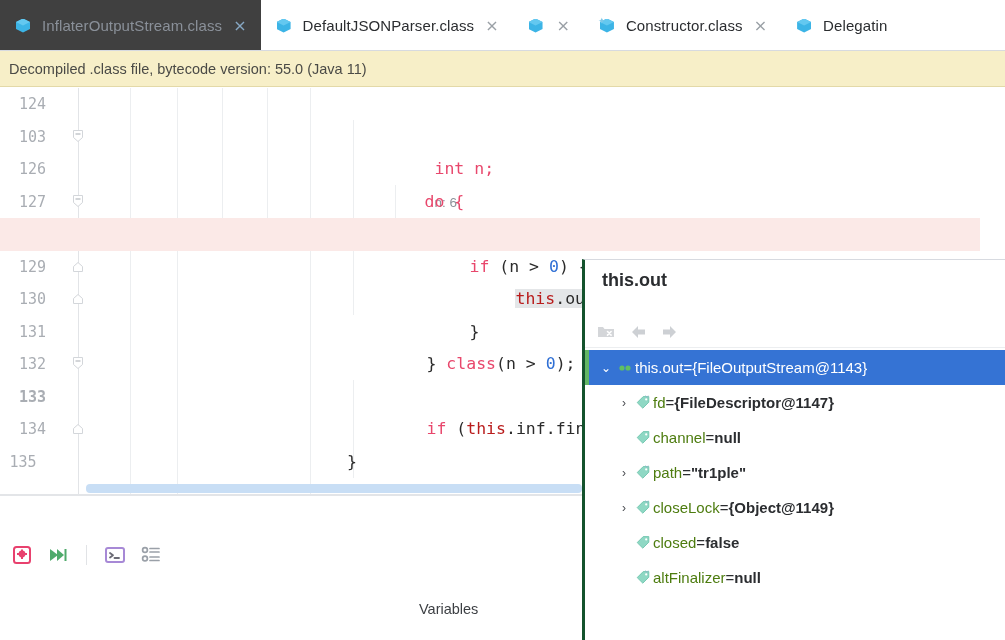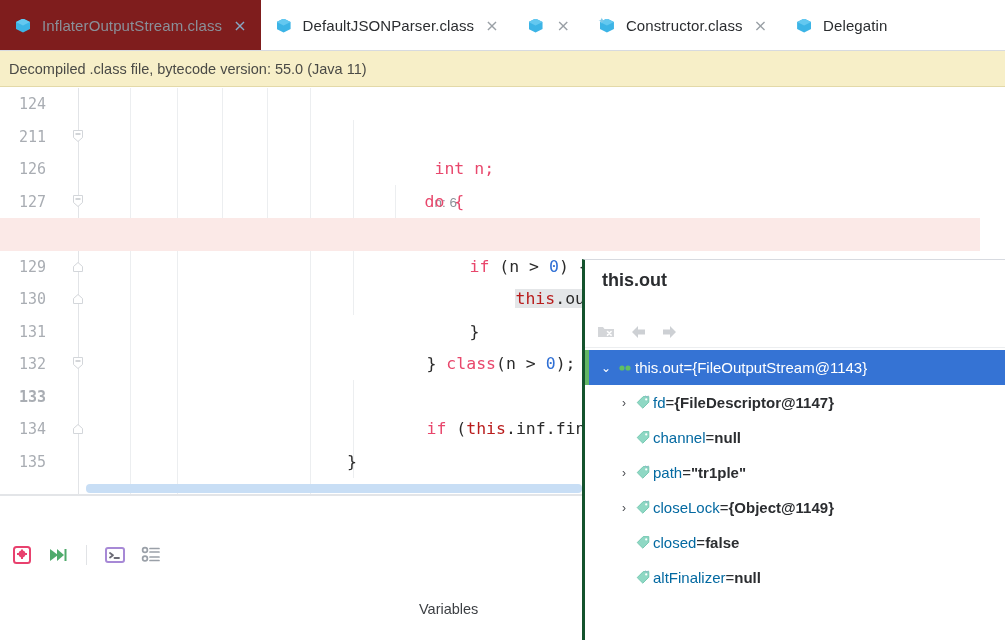--- a/index.html
+++ b/index.html
@@ -24,21 +24,21 @@
   .tab {
     display:flex; align-items:center; gap:9px;
     padding: 0 14px 0 15px;
     height:51px;
     font-size:15px;
     color:#2b2d30;
     white-space:nowrap;
     position:relative;
     flex:0 0 auto;
   }
-  .tab.active { background:#7f1d1d; color:#8a9099; }
+  .tab.active { background:#404040; color:#8a9099; }
   .tab .tab-label { letter-spacing:0.1px; }
   .tab .tab-close {
     font-size:16px; color:#9aa0a6; line-height:1;
     margin-left:2px; font-family:"DejaVu Sans", sans-serif;
   }
   .tab.active .tab-close { color:#87a8c4; }
 
   
   .ficon { width:18px; height:18px; position:relative; flex:0 0 18px; }
   .ficon .cube {
@@ -157,21 +157,21 @@
     position:absolute; left:0; width:423px; height:35px;
     display:flex; align-items:center;
     font-size:15px;
     font-family:"Liberation Sans", sans-serif;
     color:#2b2d30;
   }
   .trow.sel { background:#3573d4; color:#ffffff; border-left:4px solid #62b665; }
   .tarrow { width:18px; flex:0 0 18px; display:flex; align-items:center; justify-content:center; color:#4a4d52; font-size:12px; }
   .trow.sel .tarrow { color:#ffffff; }
   .ticon { width:20px; flex:0 0 20px; display:flex; align-items:center; justify-content:center; }
-  .tname { color:#0369a1; }
+  .tname { color:#4d7c0f; }
   .trow.sel .tname { color:#ffffff; }
   .teq { color:#2b2d30; }
   .trow.sel .teq { color:#ffffff; }
   .tval { color:#2b2d30; font-weight:bold; }
   .trow.sel .tval { color:#ffffff; font-weight:normal; }
 
   
   .bottombar {
     position:absolute; left:0; top:495px; width:582px; height:145px;
     background:#ffffff; border-top:1px solid #e3e5e8;
@@ -252,31 +252,31 @@
     <div class="iguide" style="left:130px; top:0px;   height:407px;"></div>
     <div class="iguide" style="left:177px; top:0px;   height:407px;"></div>
     <div class="iguide" style="left:222px; top:0px;   height:130px;"></div>
     <div class="iguide" style="left:267px; top:0px;   height:130px;"></div>
     <div class="iguide" style="left:310px; top:0px;   height:407px;"></div>
     <div class="iguide" style="left:353px; top:32px;  height:195px;"></div>
     <div class="iguide" style="left:395px; top:97px;  height:65px;"></div>
     <div class="iguide" style="left:353px; top:292px; height:98px;"></div>
 
     <div class="ln" style="top:0px;">124</div>
-    <div class="ln" style="top:32.5px;">211</div>
+    <div class="ln" style="top:32.5px;">103</div>
     <div class="ln" style="top:65px;">126</div>
     <div class="ln" style="top:97.5px;">127</div>
     <div class="ln cur" style="top:130px;">128</div>
     <div class="ln" style="top:162.5px;">129</div>
     <div class="ln" style="top:195px;">130</div>
     <div class="ln" style="top:227.5px;">131</div>
     <div class="ln" style="top:260px;">132</div>
     <div class="ln" style="top:292.5px;font-weight:bold;">133</div>
     <div class="ln" style="top:325px;">134</div>
-    <div class="ln" style="top:357.5px;">135</div>
+    <div class="ln" style="top:357.5px;text-align:center;">135</div>
 
     <div class="foldmark" style="top:40px;">
       <svg width="16" height="16" viewBox="0 0 16 16">
           <path d="M3.5 2.5 h9 v7 l-4.5 4 l-4.5 -4 z" fill="#fff" stroke="#d3d6da"></path>
           <line x1="5.5" y1="6" x2="10.5" y2="6" stroke="#b5b9be" stroke-width="1.2"></line>
         </svg>
     </div>
     <div class="foldmark" style="top:105px;">
       <svg width="16" height="16" viewBox="0 0 16 16">
           <path d="M3.5 2.5 h9 v7 l-4.5 4 l-4.5 -4 z" fill="#fff" stroke="#d3d6da"></path>

